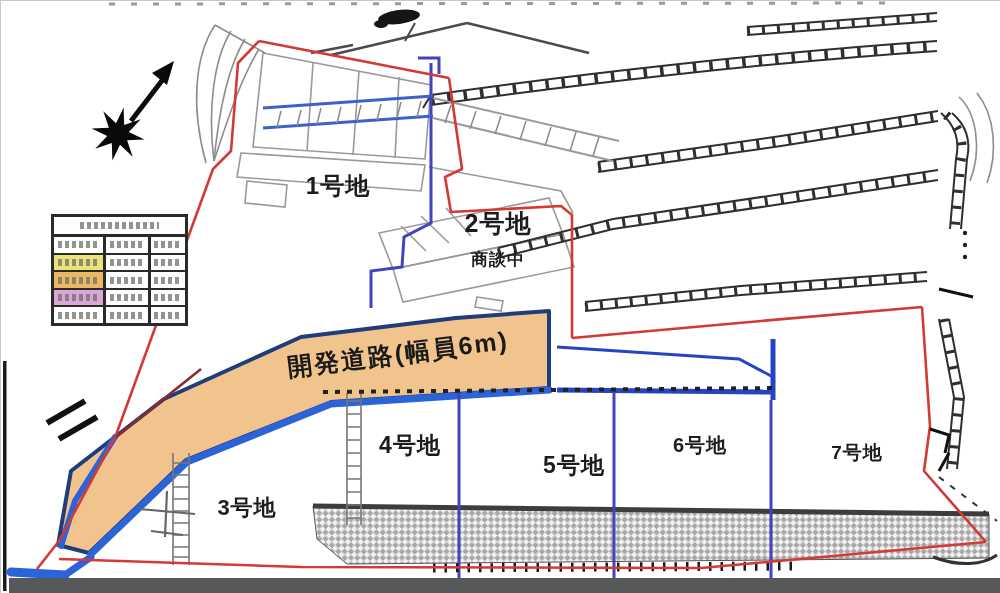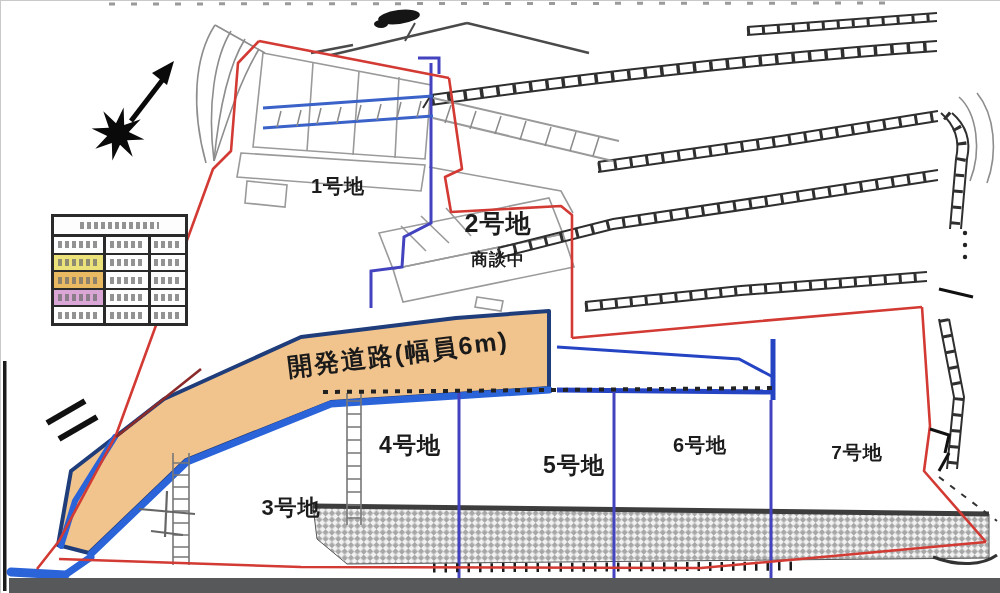--- a/index.html
+++ b/index.html
@@ -239,24 +239,24 @@
         </div>
         <div class="cell c1">
           <div class="smudge"></div>
         </div>
         <div class="cell c2">
           <div class="smudge"></div>
         </div>
       </div>
     </div>
 
-<div class="lot-label" style="left:337px;top:185px;font-size:20px;text-align:center;">1号地</div>
+<div class="lot-label" style="left:337px;top:185px;font-size:24px;text-align:center;">1号地</div>
 <div class="lot-label" style="left:497px;top:222px;font-size:25px;">2号地</div>
 <div class="lot-label" style="left:497px;top:258px;font-size:17px;">商談中</div>
-<div class="lot-label" style="left:246px;top:507px;font-size:22px;margin-left:44px;">3号地</div>
+<div class="lot-label" style="left:246px;top:507px;font-size:22px;">3号地</div>
 <div class="lot-label" style="left:409px;top:444px;font-size:23px;text-align:center;">4号地</div>
 <div class="lot-label" style="left:549px;top:464px;font-size:23px;margin-left:24px;">5号地</div>
 <div class="lot-label" style="left:699px;top:444px;font-size:20px;">6号地</div>
 <div class="lot-label" style="left:856px;top:452px;font-size:19px;">7号地</div>
 
 <div class="road-label" style="left:397px;top:353px;">開発道路(幅員6m)</div>
 
 </div>
 
 </body></html>

